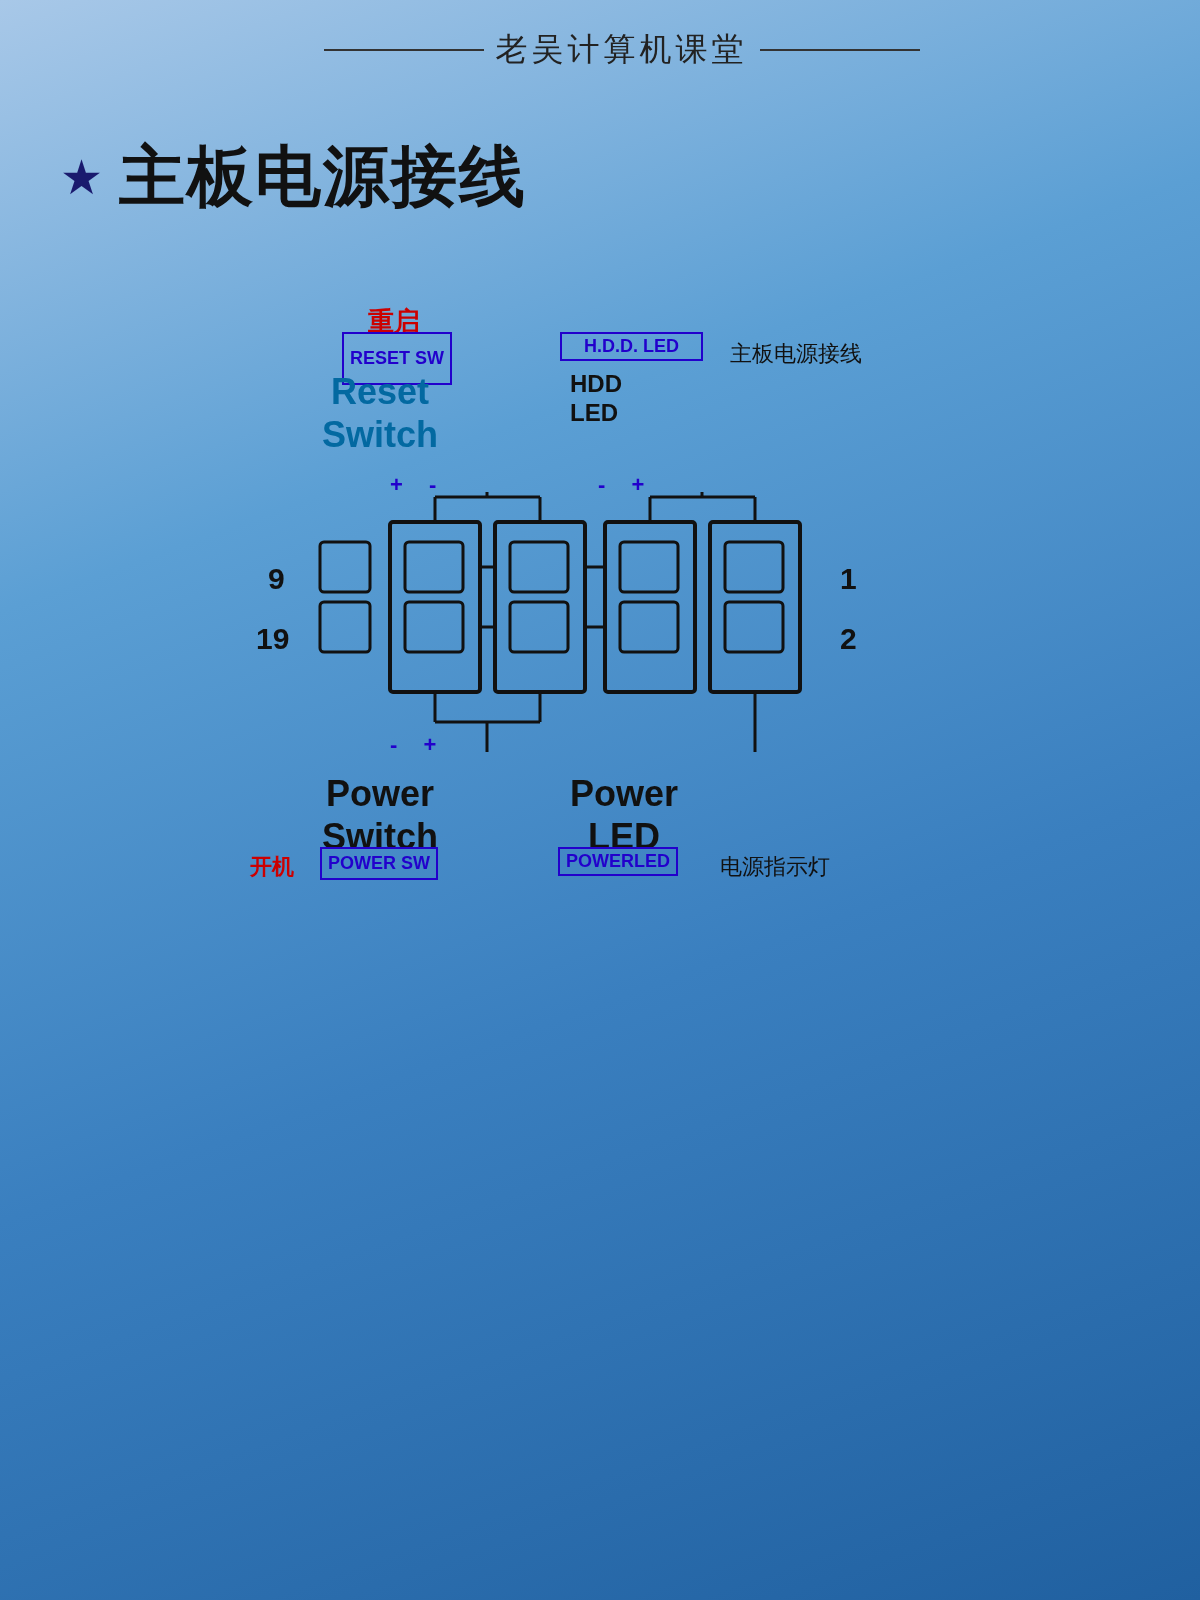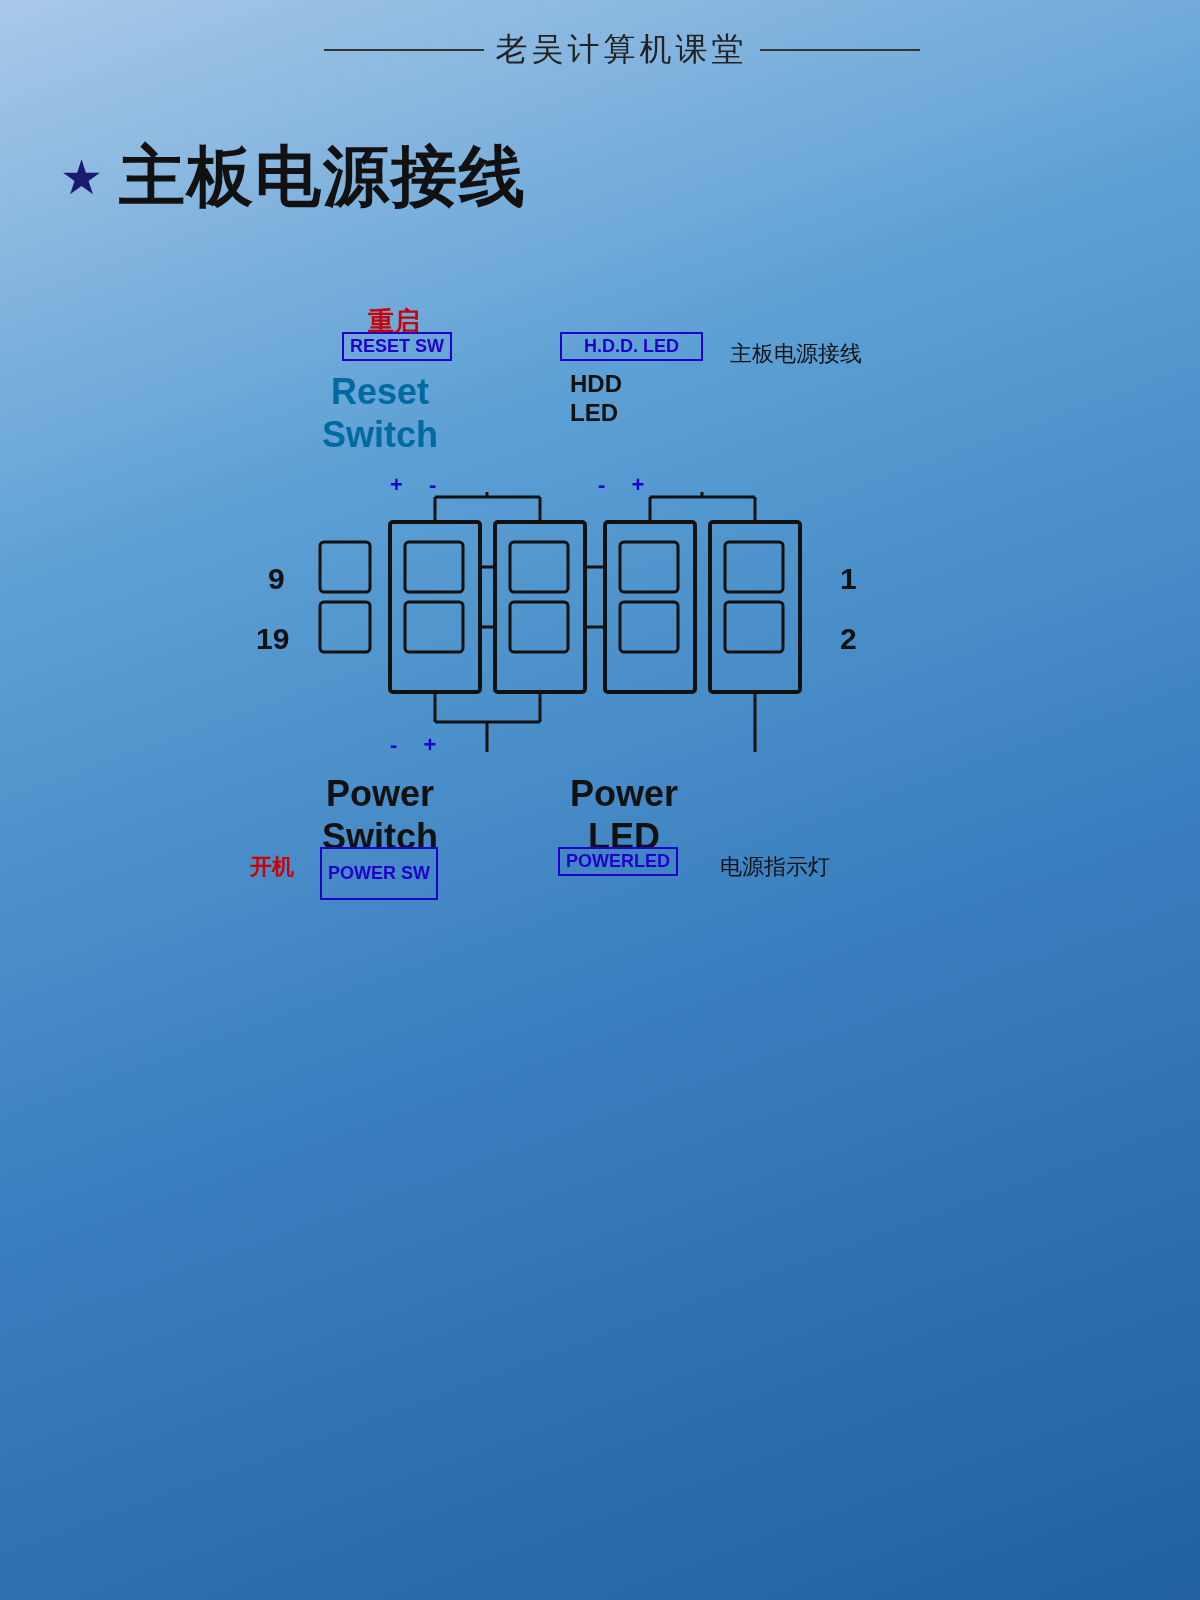--- a/index.html
+++ b/index.html
@@ -63,21 +63,21 @@
 
     
     .label-reset-sw {
       position: absolute;
       left: 92px;
       top: 50px;
       border: 2px solid #2200cc;
       color: #2200cc;
       font-size: 18px;
       font-weight: bold;
-      padding: 2px 6px;
+      padding: 14px 6px;
       background: transparent;
     }
     .label-hdd-led {
       position: absolute;
       left: 310px;
       top: 50px;
       border: 2px solid #2200cc;
       color: #2200cc;
       font-size: 18px;
       font-weight: bold;
@@ -225,21 +225,21 @@
       font-weight: bold;
     }
     .label-power-sw {
       position: absolute;
       left: 70px;
       top: 565px;
       border: 2px solid #2200cc;
       color: #2200cc;
       font-size: 18px;
       font-weight: bold;
-      padding: 14px 6px;
+      padding: 4px 6px;
       background: transparent;
     }
     .label-powerled {
       position: absolute;
       left: 308px;
       top: 565px;
       border: 2px solid #2200cc;
       color: #2200cc;
       font-size: 18px;
       font-weight: bold;

